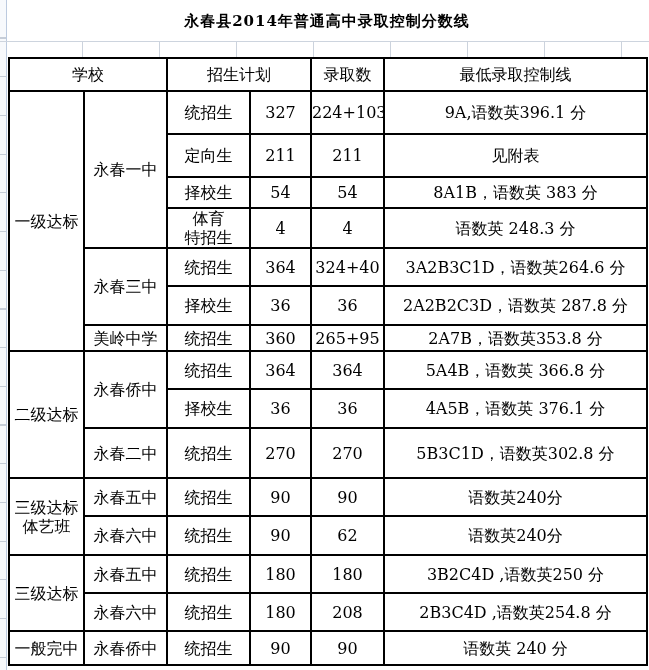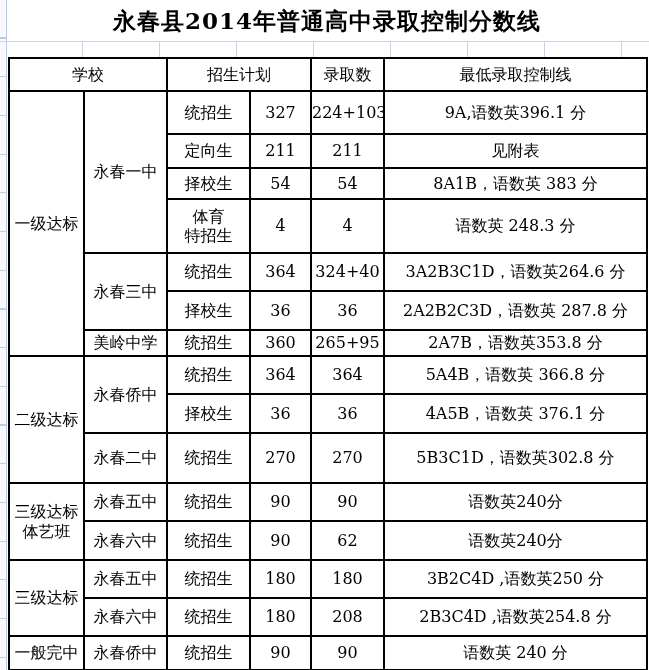--- a/index.html
+++ b/index.html
@@ -14,21 +14,21 @@
     border-right:1px solid #bccadf;
   }
   .xl-hline{position:absolute;left:0;top:41px;width:649px;height:1px;background:#cdd4de;}
   .xl-vticks{
     position:absolute;left:6px;top:42px;width:643px;height:15px;
     background:repeating-linear-gradient(90deg,transparent 0 76px,#ccd3dd 76px 77px);
   }
   .title{
     position:absolute;left:8px;top:2px;width:638px;height:39px;
     display:flex;align-items:center;justify-content:center;
-    font-size:23px;font-weight:bold;letter-spacing:1px;white-space:nowrap;
+    font-size:15px;font-weight:bold;letter-spacing:1px;white-space:nowrap;
   }
   table.score{
     position:absolute;left:8px;top:57px;width:638px;
     border-collapse:collapse;table-layout:fixed;border-radius:21px;
   }
   table.score td{
     border:2px solid #000;text-align:center;vertical-align:middle;
     font-size:16px;padding:0;overflow:hidden;line-height:1.2;
   }
   td.hd{font-size:16px;height:31px;}
@@ -64,33 +64,33 @@
   </tr>
 
   <tr style="height:43px">
     <td rowspan="7">一级达标</td>
     <td rowspan="4">永春一中</td>
     <td>统招生</td>
     <td class="num">327</td>
     <td class="num">224+103</td>
     <td class="left">9A,语数英396.1 分</td>
   </tr>
-  <tr style="height:34px">
+  <tr style="height:43px">
     <td>定向生</td>
     <td class="num">211</td>
     <td class="num">211</td>
     <td class="left">见附表</td>
   </tr>
   <tr style="height:31px">
     <td>择校生</td>
     <td class="num">54</td>
     <td class="num">54</td>
     <td class="left">8A1B，语数英 383 分</td>
   </tr>
-  <tr style="height:54px">
+  <tr style="height:40px">
     <td class="twoline">
       <div>体育</div>
       <div>特招生</div>
     </td>
     <td class="num">4</td>
     <td class="num">4</td>
     <td class="left">语数英 248.3 分</td>
   </tr>
 
   <tr style="height:38px">

